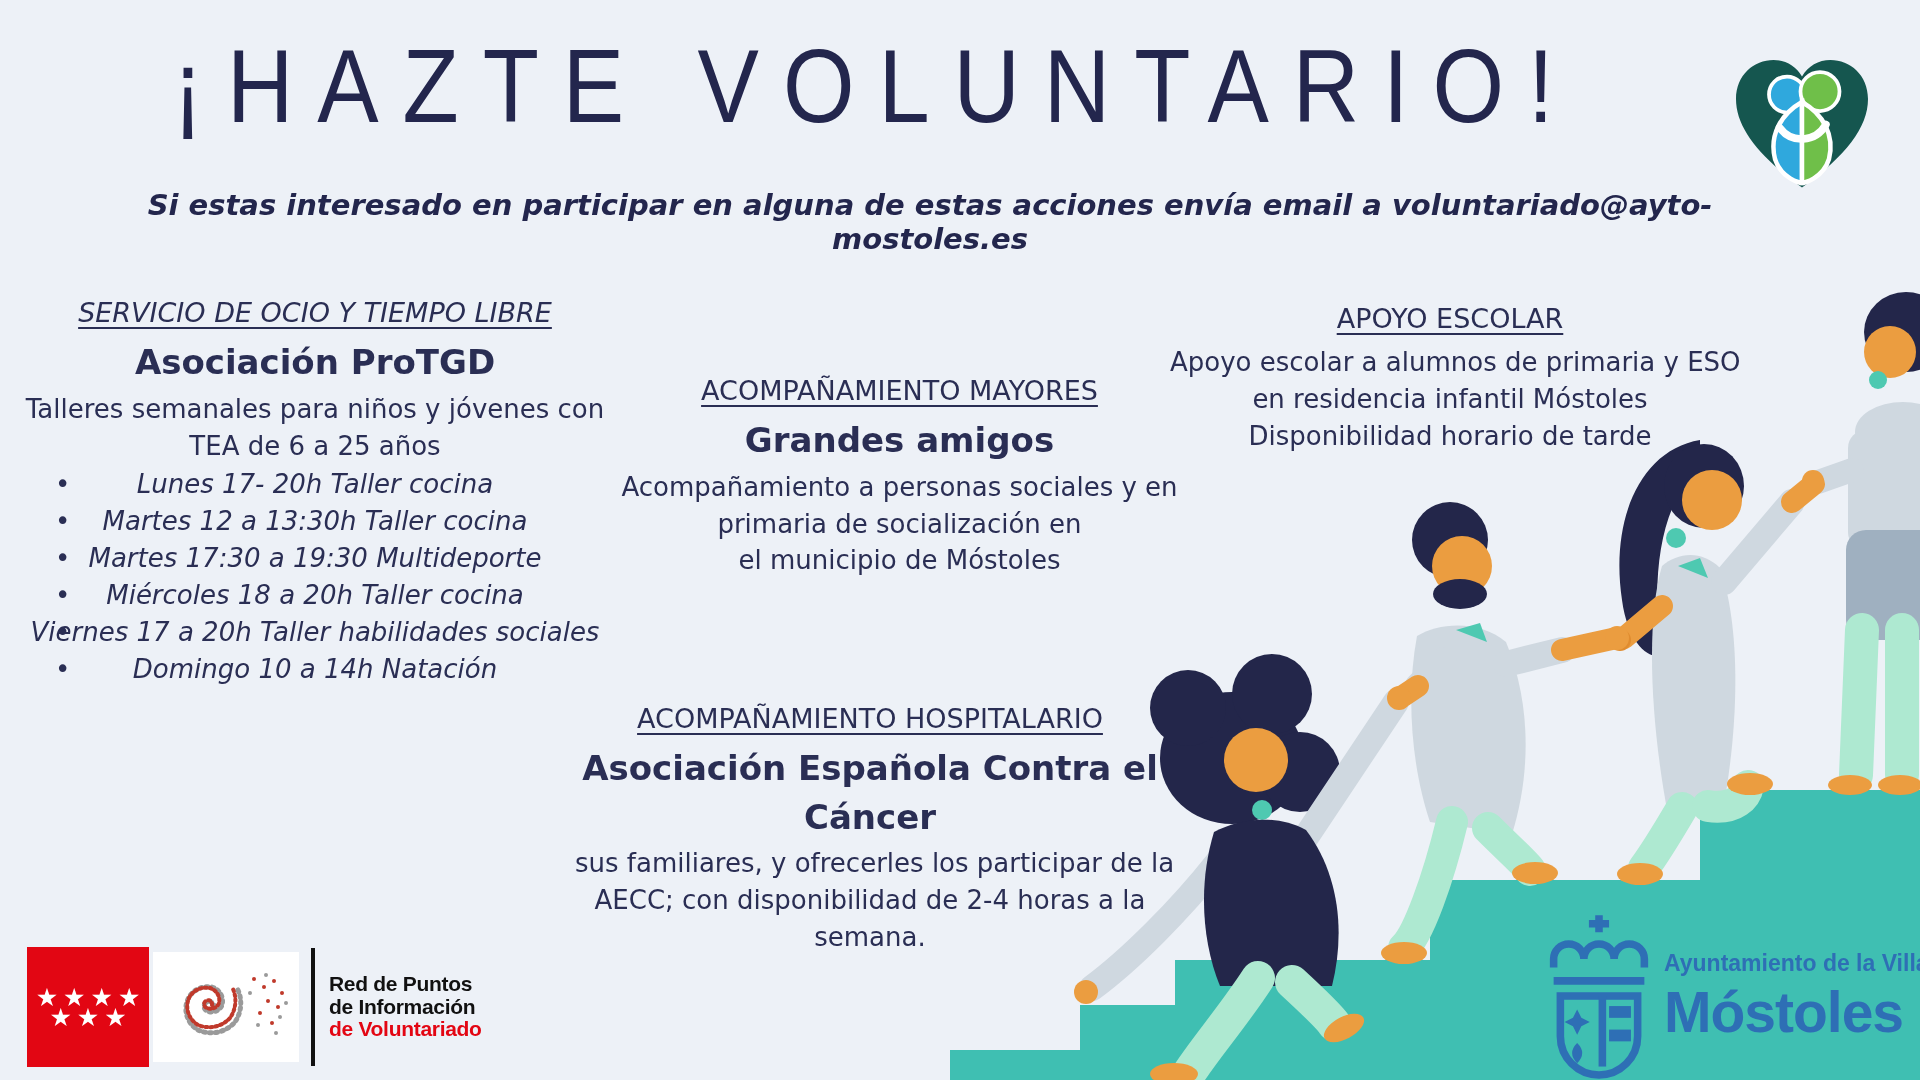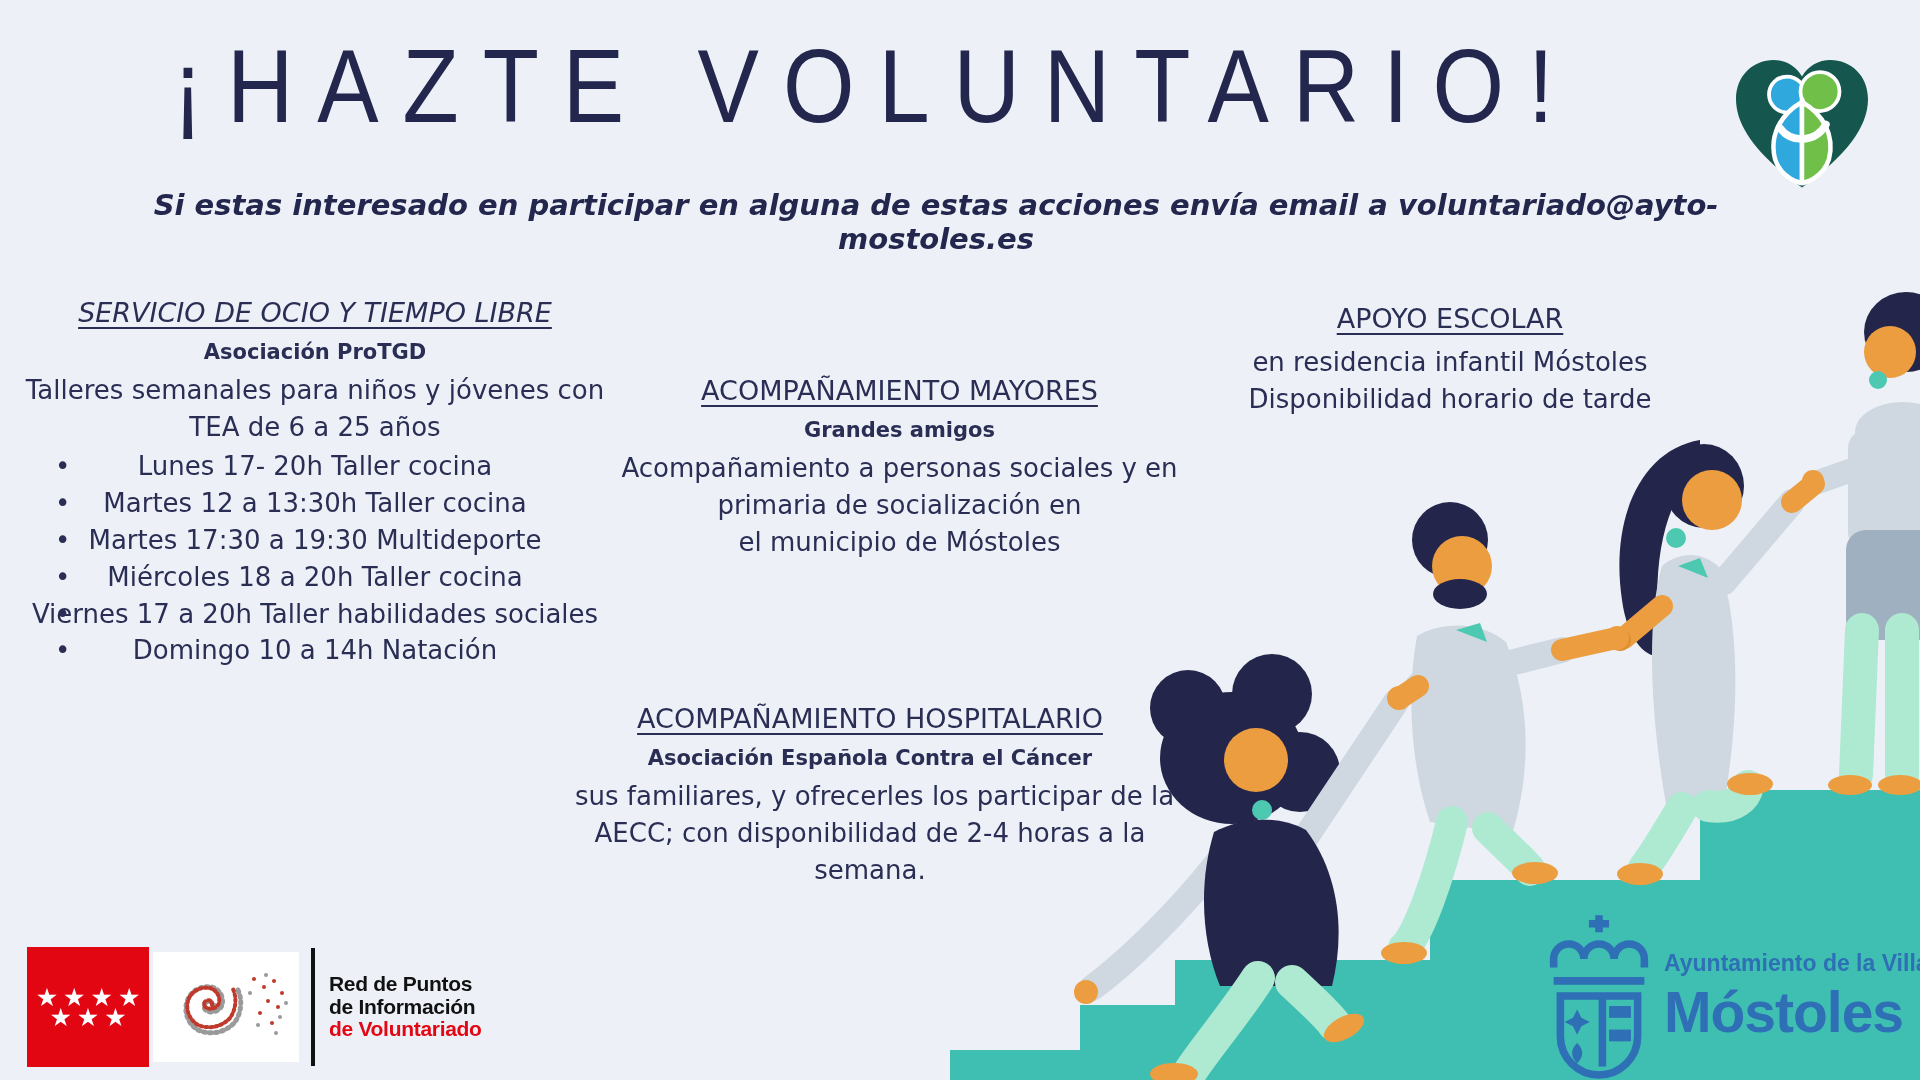--- a/index.html
+++ b/index.html
@@ -4,33 +4,33 @@
 <style>
   html,body{margin:0;padding:0;}
   body{width:1920px;height:1080px;overflow:hidden;font-family:"DejaVu Sans",sans-serif;}
   .canvas{position:relative;width:1920px;height:1080px;background:#edf1f7;overflow:hidden;}
   .layer-art{position:absolute;inset:0;z-index:1;}
   .layer-text{position:absolute;inset:0;z-index:2;}
 
   .title{position:absolute;top:28px;left:0;width:1750px;text-align:center;
     font-family:"Liberation Sans",sans-serif;font-weight:400;font-size:92px;
     letter-spacing:0.26em;color:#23264d;transform:scaleY(1.12);transform-origin:top;}
-  .subtitle{position:absolute;top:188px;left:66px;width:1740px;text-align:center;
+  .subtitle{position:absolute;top:188px;left:60px;width:1740px;text-align:center;
     font-style:italic;font-weight:bold;font-size:29px;color:#23264d;}
 
   .col{position:absolute;text-align:center;color:#2a2e54;font-size:26px;line-height:1.42;}
   .col-ocio{top:294px;left:25px;width:580px;}
   .col-mayores{top:372px;left:617px;width:565px;}
   .col-hosp{top:700px;left:575px;width:590px;}
   .col-escolar{top:300px;left:1170px;width:560px;}
   .sec-heading{font-size:27px;text-decoration:underline;text-underline-offset:5px;margin-bottom:6px;}
   .sec-heading.italic{font-style:italic;}
-  .sec-org{font-weight:bold;font-size:21px;margin-bottom:4px;}
+  .sec-org{font-weight:bold;font-size:34px;margin-bottom:4px;}
   .sec-line{white-space:nowrap;}
-  ul.schedule{list-style:none;margin:2px 0 0 0;padding:0;}
+  ul.schedule{list-style:none;margin:2px 0 0 0;padding:0;font-style:italic;}
   ul.schedule li{position:relative;text-align:center;line-height:1.42;}
   ul.schedule li::before{content:"•";position:absolute;left:30px;top:0;font-size:26px;}
 
   
   .footer-logos{position:absolute;left:27px;top:946px;height:122px;display:flex;align-items:center;z-index:2;}
   .flag{width:122px;height:120px;background:#e20613;display:flex;flex-direction:column;align-items:center;justify-content:center;color:#fff;}
   .flag .r1{font-size:25px;letter-spacing:5px;text-indent:5px;}
   .flag .r2{font-size:25px;letter-spacing:5px;text-indent:5px;margin-top:-9px;}
   .spiralbox{width:146px;height:110px;background:#fff;margin-left:4px;display:flex;align-items:center;justify-content:center;}
   .vdivider{width:4px;height:118px;background:#111;margin-left:12px;}
@@ -156,20 +156,21 @@
     <div class="col col-hosp">
       <div class="sec-heading">ACOMPAÑAMIENTO HOSPITALARIO</div>
       <div class="sec-org">Asociación Española Contra el Cáncer</div>
       <div class="sec-line">sus familiares, y ofrecerles los participar de la</div>
       <div class="sec-line">AECC; con disponibilidad de 2-4 horas a la</div>
       <div class="sec-line">semana.</div>
     </div>
 
     <div class="col col-escolar">
       <div class="sec-heading">APOYO ESCOLAR</div>
+      <div class="sec-line">Apoyo escolar a alumnos de primaria y ESO</div>
       <div class="sec-line">en residencia infantil Móstoles</div>
       <div class="sec-line">Disponibilidad horario de tarde</div>
     </div>
   </div>
 
   <svg class="heart-logo" viewBox="0 0 100 100">
     <path d="M50,93 C21,72 6,53 6,34 C6,18 18,8 31,8 C39,8 46,12 50,19 C54,12 61,8 69,8 C82,8 94,18 94,34 C94,53 79,72 50,93 Z" fill="#15564f"></path>
     <circle cx="40" cy="31" r="12" fill="#2fa8dd" stroke="#fff" stroke-width="2.5"></circle>
     <circle cx="62" cy="29" r="13" fill="#6fbf49" stroke="#fff" stroke-width="2.5"></circle>
     <path d="M50,36 C36,44 28,58 32,74 C36,87 49,90 50,90 Z" fill="#2fa8dd" stroke="#fff" stroke-width="3"></path>

